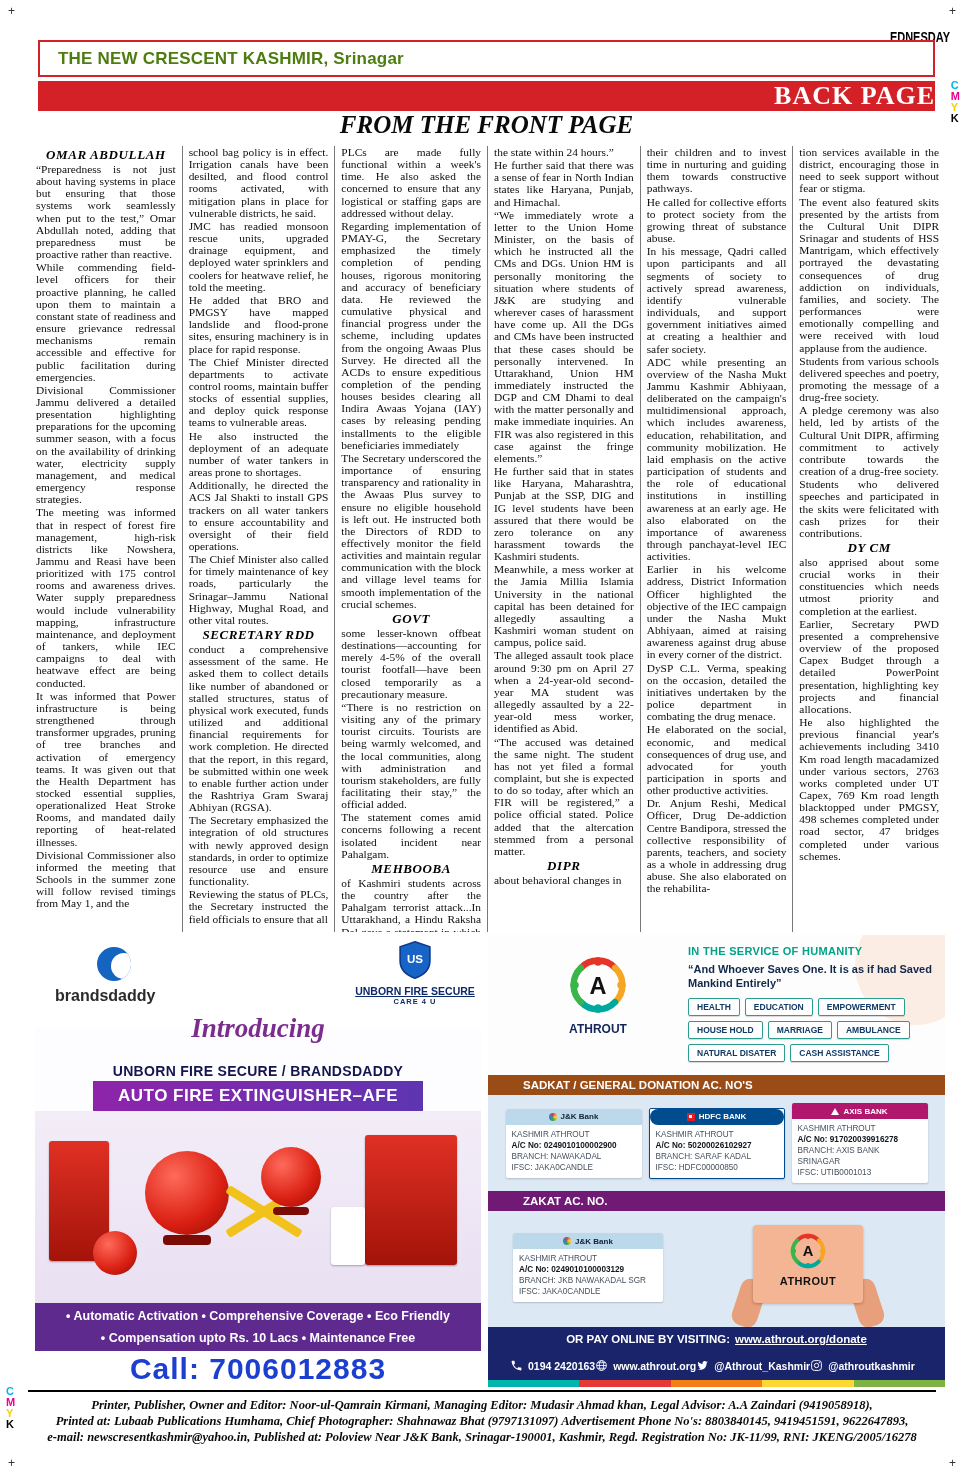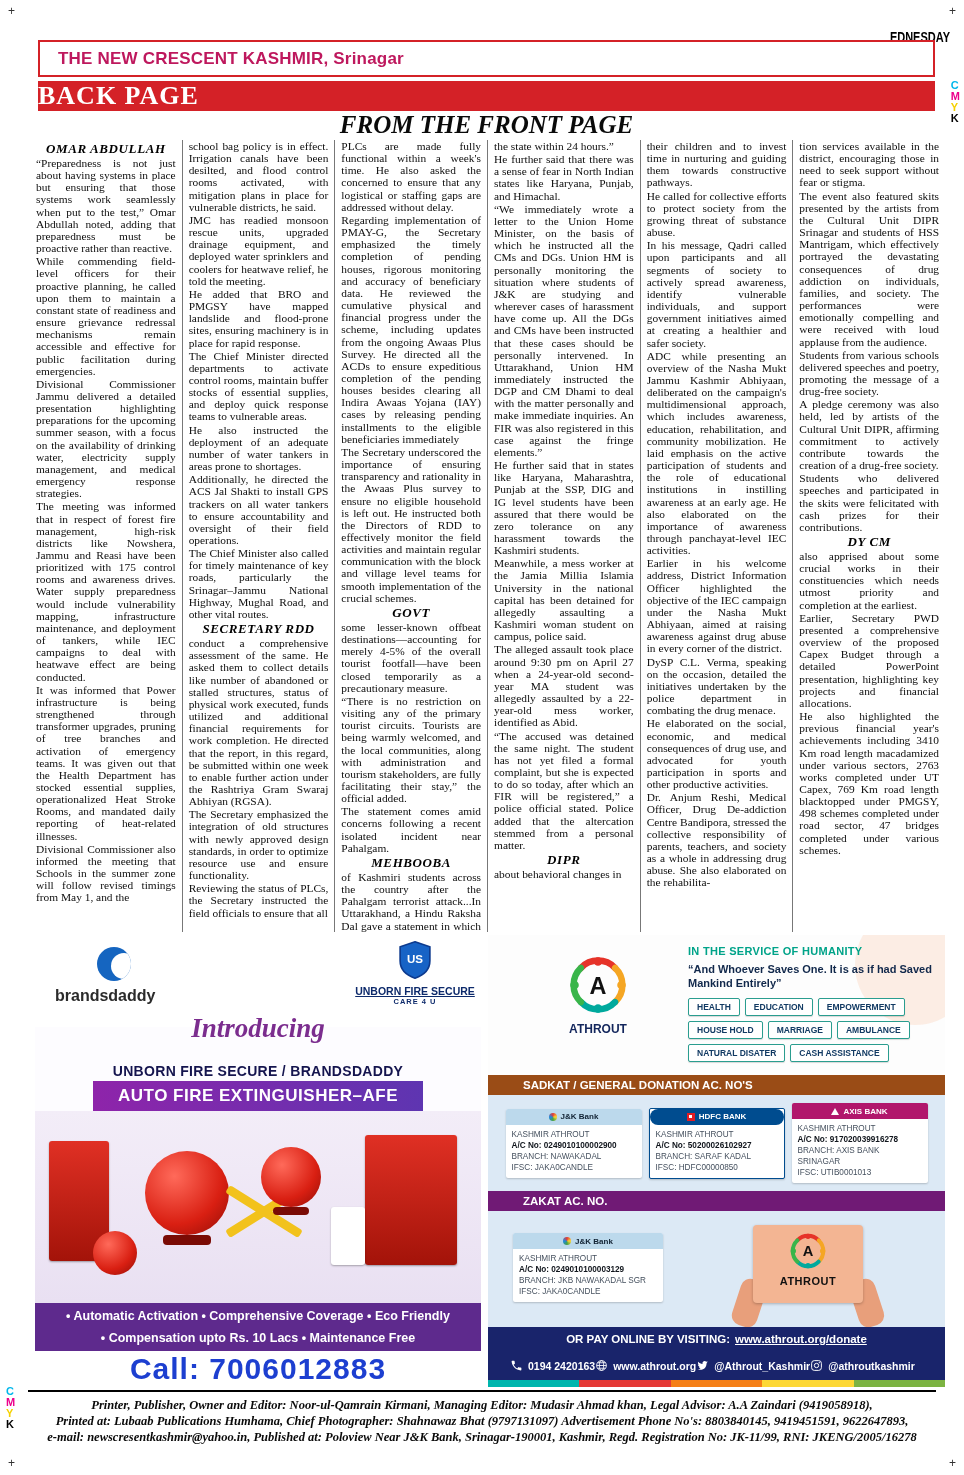--- a/index.html
+++ b/index.html
@@ -4,32 +4,32 @@
 <style>
   * { margin:0; padding:0; box-sizing:border-box; }
   body { background:#fff; font-family:"Liberation Serif", serif; }
   .page { position:relative; width:964px; height:1475px; background:#fff; overflow:hidden; }
 
   .cropmark { position:absolute; color:#333; font:12px "Liberation Sans",sans-serif; }
 
   
   .daylabel { position:absolute; top:31px; right:14px; font:900 11px "Liberation Sans",sans-serif; letter-spacing:0; color:#000; transform:scaleY(1.25); }
   .masthead { position:absolute; left:38px; right:29px; top:40px; height:37px; border:2px solid #d42127; display:flex; align-items:center; padding-left:18px; background:#fff; }
-  .masthead-title { font:900 17px "Liberation Sans",sans-serif; color:#be185d; letter-spacing:.2px; }
-  .banner { position:absolute; left:38px; right:29px; top:81px; height:30px; background:#d42127; color:#fff; text-align:left; font:bold 26px/30px "Liberation Serif",serif; letter-spacing:1px; }
+  .masthead-title { font:900 17px "Liberation Sans",sans-serif; color:#4d7c0f; letter-spacing:.2px; }
+  .banner { position:absolute; left:38px; right:29px; top:81px; height:30px; background:#d42127; color:#fff; text-align:right; font:bold 26px/30px "Liberation Serif",serif; letter-spacing:1px; }
   .subbanner { position:absolute; left:38px; right:29px; top:111px; height:27px; text-align:center; font:bold italic 25px/27px "Liberation Serif",serif; color:#0a0a0a; }
   .cmyk { position:absolute; display:flex; flex-direction:column; font:bold 11px/11px "Liberation Sans",sans-serif; }
   .cmyk-right { right:4px; top:80px; }
   .cmyk-left { left:6px; top:1386px; }
   .cmyk span:nth-child(1){color:#00b7eb;} .cmyk span:nth-child(2){color:#ec008c;}
   .cmyk span:nth-child(3){color:#f5d100;} .cmyk span:nth-child(4){color:#000;}
 
   
   .columns { position:absolute; left:30px; top:140px; width:915px; height:792px; display:flex; overflow:hidden; }
-  .col { flex:1 1 0; overflow:hidden; padding:0 6px; }
+  .col { flex:1 1 0; overflow:hidden; padding:0 6px;margin-top:6px; }
   .col + .col { border-left:1px solid #777; }
   .art-p { font-size:11.4px; line-height:12.15px; text-align:justify; color:#0d0d0d; margin-bottom:1px; }
   .art-h { font:bold italic 13px/15px "Liberation Serif",serif; text-align:center; letter-spacing:.6px; color:#000; margin:1px 0; }
 
   
   .ad-fire { position:absolute; left:35px; top:935px; width:446px; height:452px; background:#fdfcff; overflow:hidden; }
   .fire-logos { position:absolute; left:0; top:0; right:0; height:92px; background:#fff; }
   .bd-logo { position:absolute; left:62px; top:12px; width:34px; height:34px; border-radius:50%; background:#1565c0; overflow:hidden; }
   .bd-logo::after { content:""; position:absolute; left:14px; top:6px; width:26px; height:26px; border-radius:50%; background:#fff; }
   .bd-name { position:absolute; left:20px; top:52px; font:bold 16px "Liberation Sans",sans-serif; color:#2b2b2b; }

